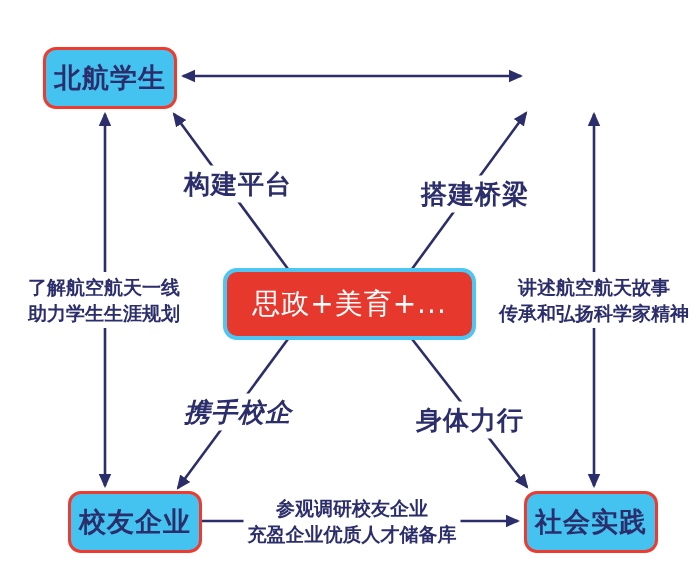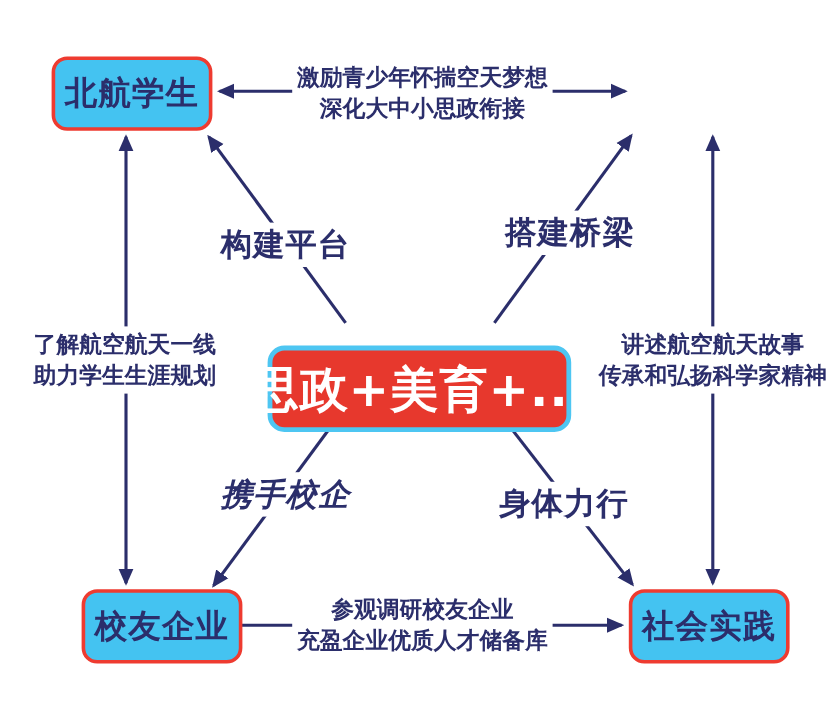--- a/index.html
+++ b/index.html
@@ -53,38 +53,37 @@
     position: absolute;
     left: 223px; top: 268px;
     width: 253px; height: 72px;
     display: flex;
     align-items: center;
     justify-content: center;
     background: var(--center-fill);
     border: 4px solid var(--center-border);
     border-radius: 14px;
     color: #ffffff;
-    font-weight: bold;
-    font-size: 40px;
+    font-weight: normal;
+    font-size: 28px;
     letter-spacing: 1px;
     white-space: nowrap;
-    margin-top: 20px;
   }
   .spoke-label {
     position: absolute;
     transform: translate(-50%, -50%);
     background: var(--bg);
     padding: 1px 5px;
     color: var(--ink);
     font-weight: bold;
     font-size: 26px;
     letter-spacing: 1px;
     white-space: nowrap;
   }
-  .spoke-tl { left: 238px; top: 204px; }
+  .spoke-tl { left: 238px; top: 184px; }
   .spoke-tr { left: 475px; top: 194px; }
   .spoke-bl { left: 238px; top: 412px; font-style: italic; }
   .spoke-br { left: 470px; top: 420px; text-align: center; }
   .annotation {
     position: absolute;
     transform: translate(-50%, -50%);
     background: var(--bg);
     padding: 2px 4px;
     color: var(--ink);
     font-weight: bold;
@@ -123,24 +122,20 @@
   <div class="node node-bl">校友企业</div>
   <div class="node node-br">社会实践</div>
 
   <div class="center-node">思政+美育+...</div>
 
   <div class="spoke-label spoke-tl">构建平台</div>
   <div class="spoke-label spoke-tr">搭建桥梁</div>
   <div class="spoke-label spoke-bl">携手校企</div>
   <div class="spoke-label spoke-br">身体力行</div>
 
-  <div class="annotation ann-top">
-    <div>激励青少年怀揣空天梦想</div>
-    <div>深化大中小思政衔接</div>
-  </div>
   <div class="annotation ann-right">
     <div>讲述航空航天故事</div>
     <div>传承和弘扬科学家精神</div>
   </div>
   <div class="annotation ann-left">
     <div>了解航空航天一线</div>
     <div>助力学生生涯规划</div>
   </div>
   <div class="annotation ann-bottom">
     <div>参观调研校友企业</div>

